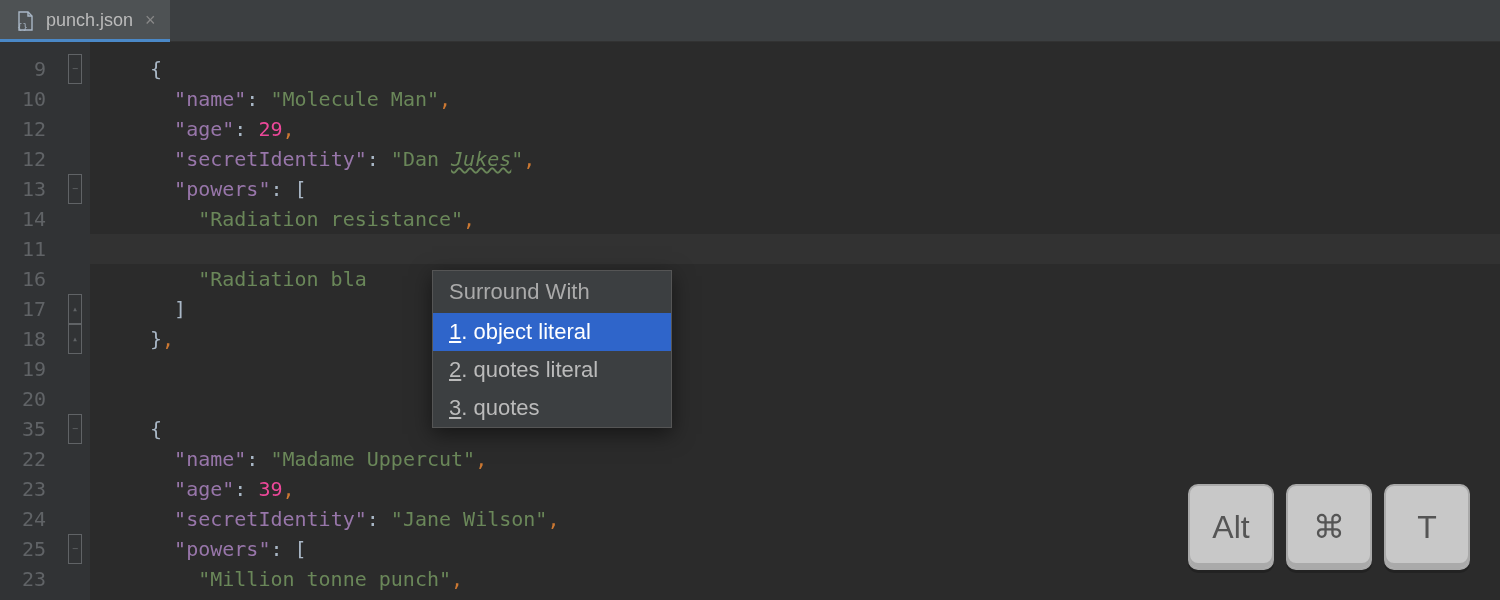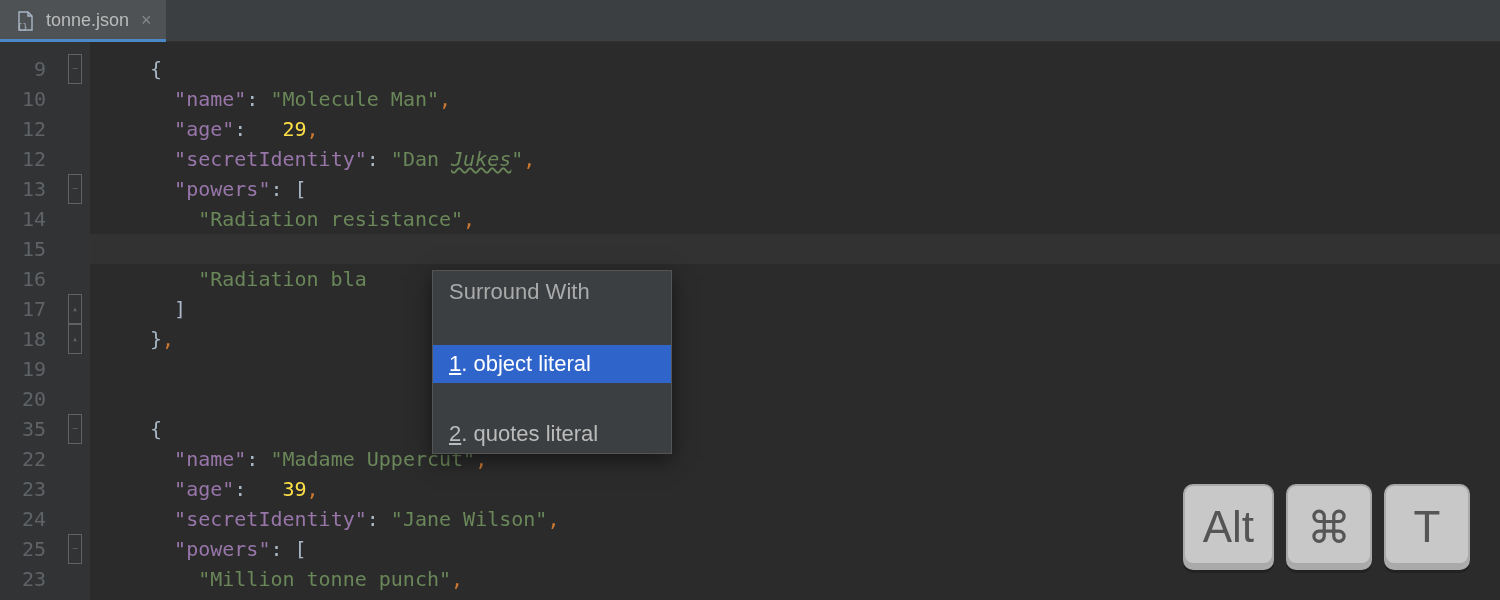--- a/index.html
+++ b/index.html
@@ -71,21 +71,21 @@
 .code-area {
   flex: 1;
   padding-top: 12px;
   font-size: 20px;
   line-height: 30px;
   position: relative;
 }
 .code-line { height:30px; white-space: pre; padding-left: 60px; color:#a9b7c6;}
 .s-key { color: #9876aa; }
 .s-str { color: #6a8759; }
-.s-num { color: #fde047; margin-left: 24px; }
+.s-num { color: #ec4899; }
 .s-punc { color: #cc7832; }
 .s-white { color: #a9b7c6; }
 .underline-wavy {
   text-decoration: underline wavy #6a8759;
   text-decoration-thickness: 1.5px;
   font-style: italic;
 }
 .line-highlight {
   position: absolute;
   left: 0; right: 0;
@@ -106,21 +106,20 @@
   color: #bbbbbb;
   min-width: 240px;
 }
 .popup-title {
   padding: 8px 20px 8px 16px;
   color: #aaaaaa;
 }
 .popup-item {
   padding: 6px 28px 6px 16px;
   cursor: pointer;
-  margin-top: 32px;
 }
 .popup-item.selected {
   background: #2f65ca;
   color: #ffffff;
 }
 .popup-item .hot { text-decoration: underline; }
 .keycaps {
   position: absolute;
   right: 30px;
   bottom: 30px;
@@ -129,52 +128,52 @@
 }
 .keycap {
   min-width: 86px;
   height: 86px;
   background: #c8c8c8;
   border: 2px solid #a9a9a9;
   border-radius: 10px;
   box-shadow: inset 0 -5px 0 rgba(0,0,0,.15), 0 3px 0 rgba(0,0,0,.2);
   display:flex; align-items:center; justify-content:center;
   font-family: -apple-system, "Segoe UI", sans-serif;
-  font-size: 44px;
+  font-size: 32px;
   color: #555;
   font-weight: 500;
   padding: 0 18px;
 }
 </style>
 </head>
 <body>
 
 <div class="tab-bar">
   <div class="tab">
     <span class="file-icon">
       <svg width="22" height="22" viewBox="0 0 22 22">
         <path d="M5 2 h9 l4 4 v14 h-13 z" fill="none" stroke="#a9b7c6" stroke-width="1.4"></path>
         <path d="M14 2 v4 h4" fill="none" stroke="#a9b7c6" stroke-width="1.4"></path>
         <text x="3" y="20" font-size="9" fill="#a9b7c6" font-family="monospace">{}</text>
       </svg>
     </span>
-    <span>tonne.json</span>
+    <span>punch.json</span>
     <span class="close">×</span>
   </div>
 </div>
 
 <div class="editor">
   <div class="gutter-numbers" id="gutter-numbers">
       <div>9</div>
       <div>10</div>
       <div>12</div>
       <div>12</div>
       <div>13</div>
       <div>14</div>
-      <div>15</div>
+      <div>11</div>
       <div>16</div>
       <div>17</div>
       <div>18</div>
       <div>19</div>
       <div>20</div>
       <div>35</div>
       <div>22</div>
       <div>23</div>
       <div>24</div>
       <div>25</div>
@@ -233,20 +232,21 @@
       <div class="code-line"><span>  </span><span class="s-key">"powers"</span><span class="s-white">:</span><span> </span><span class="s-white">[</span></div>
       <div class="code-line"><span>    </span><span class="s-str">"Million tonne punch"</span><span class="s-punc">,</span></div>
     </div>
 </div>
 
 <div class="popup" id="popup" style="left: 432px; top: 270px;">
   <div class="popup-title">Surround With</div>
   <div id="popup-items">
       <div class="popup-item selected"><span class="hot">1</span><span>. object literal</span></div>
       <div class="popup-item"><span class="hot">2</span><span>. quotes literal</span></div>
+      <div class="popup-item"><span class="hot">3</span><span>. quotes</span></div>
     </div>
 </div>
 
 <div class="keycaps">
   <div class="keycap">Alt</div>
   <div class="keycap">⌘</div>
   <div class="keycap">T</div>
 </div>
 
 </body></html>

